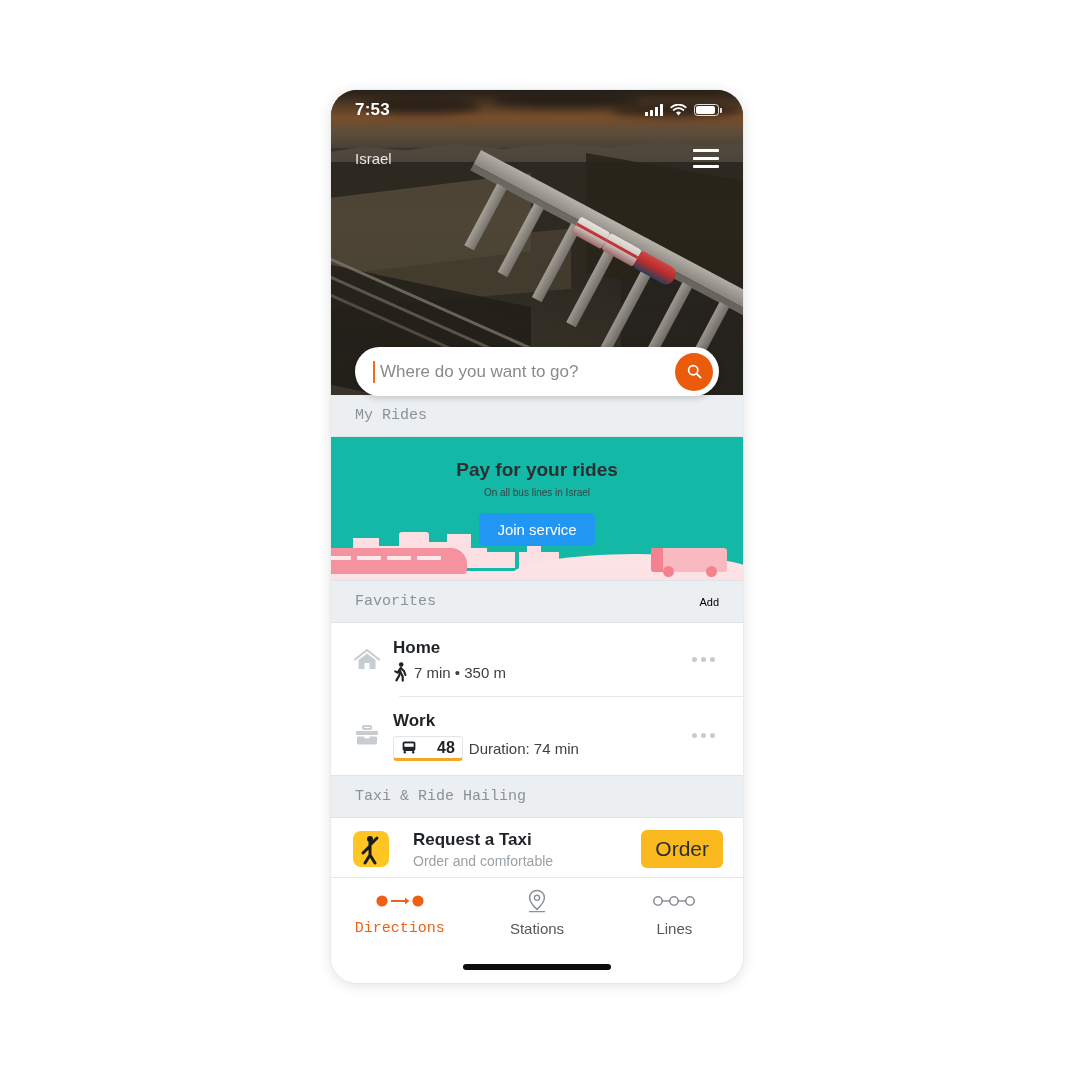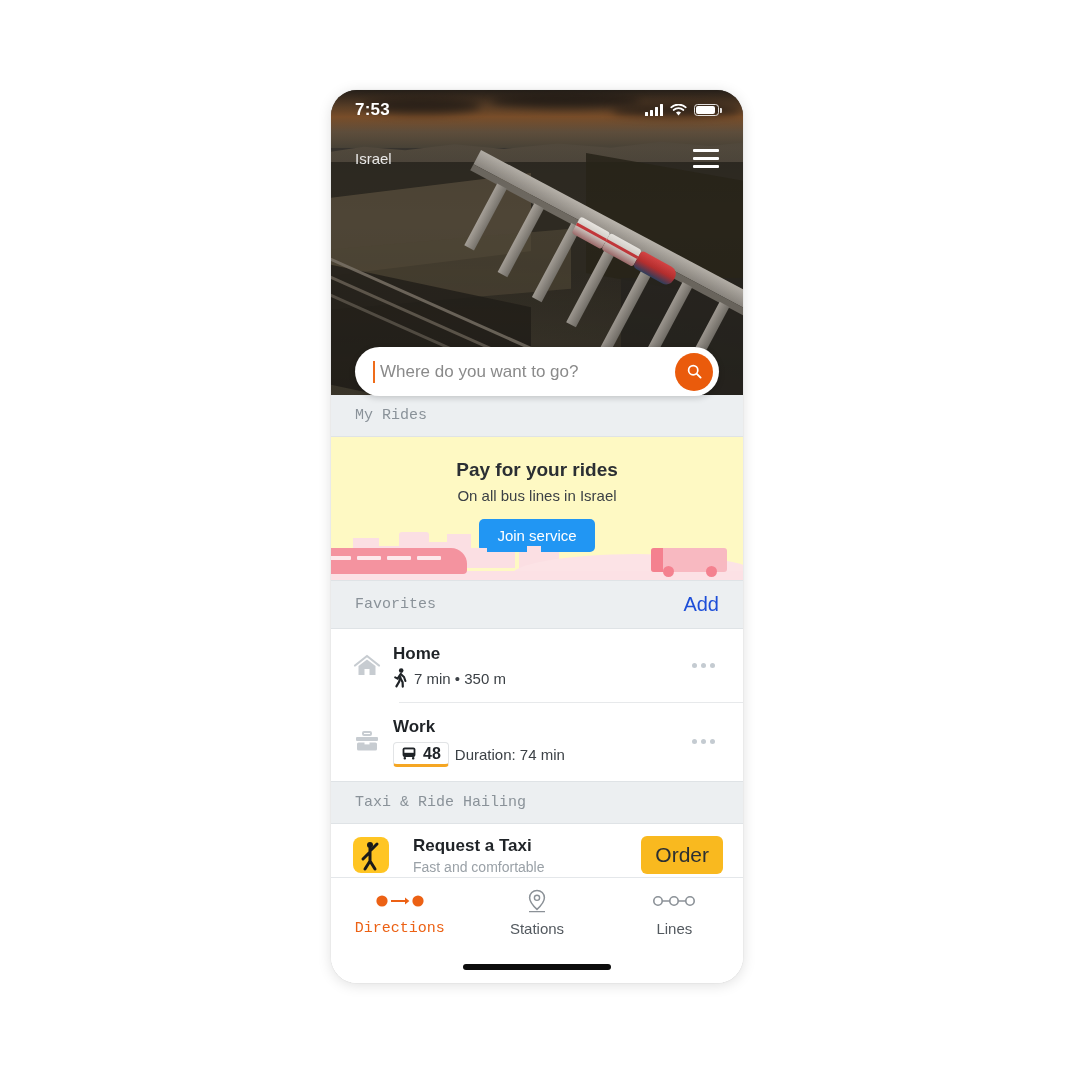--- a/index.html
+++ b/index.html
@@ -292,43 +292,43 @@
     justify-content: space-between;
     border-top: 1px solid #dfe3e6;
     border-bottom: 1px solid #dfe3e6;
   }
   .section-header .title {
     color: #8a9299;
     font-size: 15px;
     font-family: Liberation Mono, monospace;
   }
   .section-header .action {
-    color: #1d4ed8;
-    font-size: 20px;
+    color: #000000;
+    font-size: 11px;
     cursor: pointer;
   }
 
   
   .promo {
     position: relative;
-    background: #fef9c3;
+    background: #14b8a6;
     padding: 22px 0 0;
     height: 143px;
     box-sizing: border-box;
     overflow: hidden;
   }
   .promo-title {
     text-align: center;
     font-size: 19px;
     font-weight: bold;
     color: #2b2f33;
   }
   .promo-sub {
     text-align: center;
-    font-size: 15px;
+    font-size: 10px;
     color: #3c4146;
     margin-top: 6px;
   }
   .promo-btn-row { text-align: center; margin-top: 15px; }
   .promo-btn {
     display: inline-block;
     background: #2196f3;
     color: #ffffff;
     font-size: 15px;
     padding: 8px 18px;
@@ -423,21 +423,21 @@
     display: flex;
     align-items: center;
     gap: 6px;
     margin-top: 4px;
     font-size: 15px;
     color: #3c4146;
   }
   .line-badge {
     display: inline-flex;
     align-items: center;
-    gap: 6px;
+    gap: 20px;
     border: 1px solid #e2e4e6;
     border-bottom: 3px solid #f5a623;
     border-radius: 4px;
     padding: 2px 7px 1px;
     background: #ffffff;
   }
   .line-badge .num {
     font-size: 16px;
     font-weight: bold;
     color: #1f2327;
@@ -736,21 +736,21 @@
       <div class="taxi-list">
         <div class="taxi-row">
           <div class="taxi-icon">
             <svg width="36" height="36" viewBox="0 0 36 36">
               <circle cx="17" cy="8" r="3" fill="#1a1a1a"></circle>
               <path d="M17 11 L17 24 M17 14 L24 7 M17 15 L10 22 M17 24 L12 32 M17 24 L22 32" stroke="#1a1a1a" stroke-width="3" stroke-linecap="round" fill="none"></path>
             </svg>
           </div>
           <div class="taxi-body">
             <div class="taxi-title">Request a Taxi</div>
-            <div class="taxi-sub">Fast and comfortable</div>
+            <div class="taxi-sub">Order and comfortable</div>
           </div>
           <div class="order-btn">Order</div>
         </div>
       </div>
     </div>
 
     <div class="tabbar">
       <div class="tab active">
         <div class="tab-icon">
           <svg width="48" height="14" viewBox="0 0 48 14">

